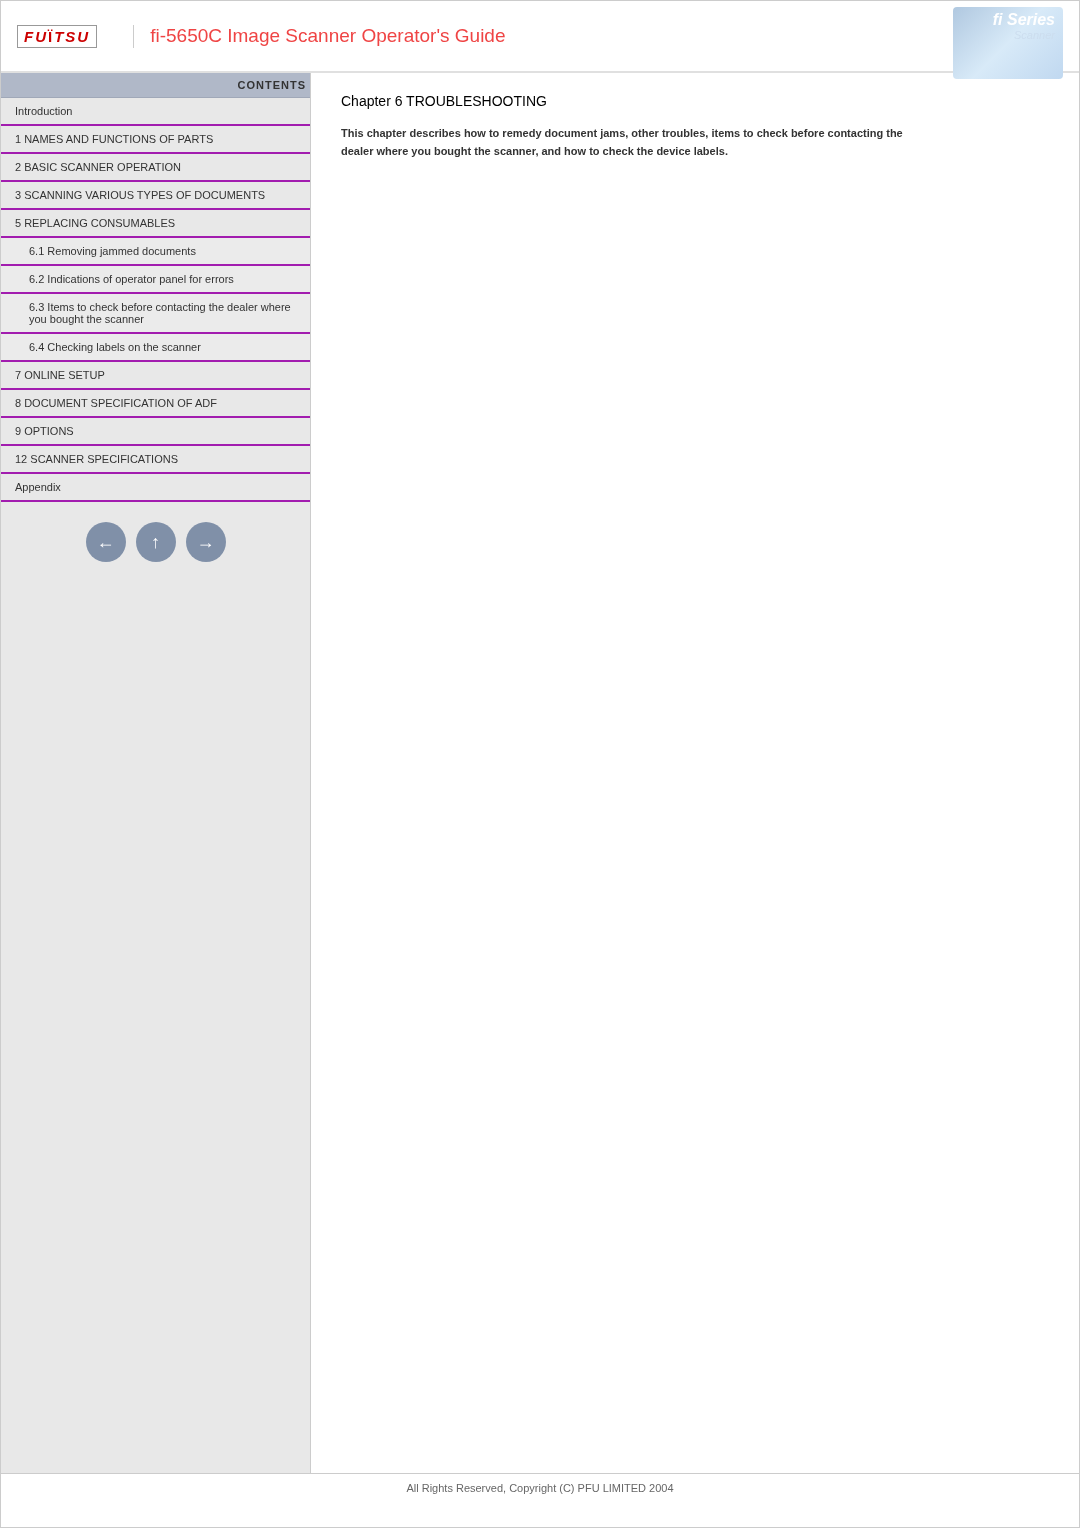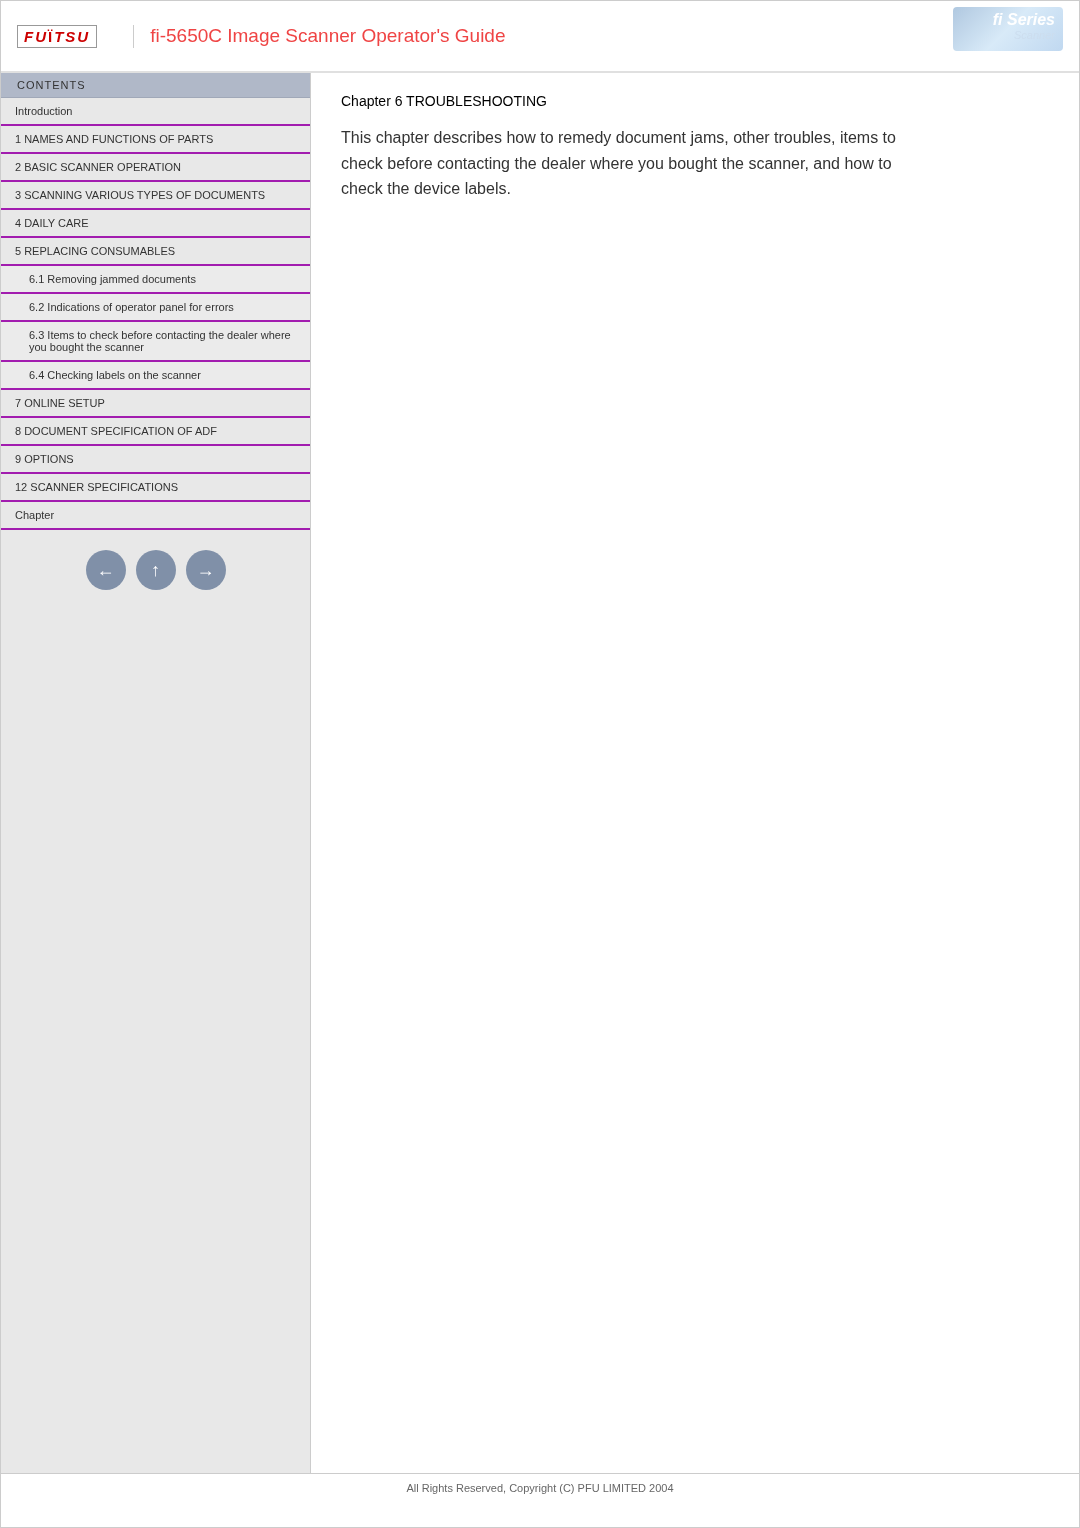--- a/index.html
+++ b/index.html
@@ -46,21 +46,21 @@
       color: #ef4444;
       font-weight: normal;
       flex: 1;
     }
 
     .fi-series-badge {
       position: absolute;
       right: 16px;
       top: 6px;
       width: 110px;
-      height: 44px;
+      height: 72px;
       background: linear-gradient(135deg, #b0c8e0 0%, #d8eaf8 50%, #c0d8f0 100%);
       border-radius: 4px;
       display: flex;
       flex-direction: column;
       align-items: flex-end;
       padding: 4px 8px;
       overflow: hidden;
     }
 
     .fi-series-text {
@@ -86,24 +86,24 @@
     .sidebar {
       width: 310px;
       min-width: 310px;
       background: #e8e8e8;
       border-right: 1px solid #ccc;
       padding: 0;
     }
 
     .sidebar-contents-header {
       background: #b0b8c8;
-      text-align: left;
-      padding: 6px 16px;
-      font-size: 11px;
-      font-weight: normal;
+      text-align: right;
+      padding: 6px 4px;
+      font-size: 11px;
+      font-weight: bold;
       color: #333;
       letter-spacing: 1px;
       border-bottom: 1px solid #a0a8b8;
     }
 
     .sidebar-item {
       padding: 7px 14px;
       font-size: 11px;
       color: #333;
       border-bottom: 2px solid #a21caf;
@@ -151,24 +151,25 @@
     }
 
     .chapter-title {
       font-size: 14px;
       font-weight: normal;
       color: #000;
       margin-bottom: 16px;
     }
 
     .chapter-desc {
-      font-size: 16px;
+      font-size: 11px;
       color: #333;
       line-height: 1.6;
       max-width: 580px;
+      font-weight: bold;
     }
 
     
     .footer {
       border-top: 1px solid #ccc;
       text-align: center;
       padding: 8px;
       font-size: 11px;
       color: #666;
       background: #fff;
@@ -229,23 +230,20 @@
       </div>
 
       <div class="sidebar-item">
         <span>2 BASIC SCANNER OPERATION</span>
       </div>
 
       <div class="sidebar-item">
         <span>3 SCANNING VARIOUS TYPES OF DOCUMENTS</span>
       </div>
 
-      <div class="sidebar-item">
-        <span>4 DAILY CARE</span>
-      </div>
 
       <div class="sidebar-item">
         <span>5 REPLACING CONSUMABLES</span>
       </div>
 
 
       <div class="sidebar-item sub-item">
         <span>6.1 Removing jammed documents</span>
       </div>
 
@@ -271,21 +269,21 @@
 
       <div class="sidebar-item">
         <span>9 OPTIONS</span>
       </div>
 
       <div class="sidebar-item">
         <span>12 SCANNER SPECIFICATIONS</span>
       </div>
 
       <div class="sidebar-item">
-        <span>Chapter</span>
+        <span>Appendix</span>
       </div>
 
       <div class="sidebar-nav">
         <button class="nav-btn" title="Back">
           <span>←</span>
         </button>
         <button class="nav-btn" title="Up">
           <span>↑</span>
         </button>
         <button class="nav-btn" title="Forward">

